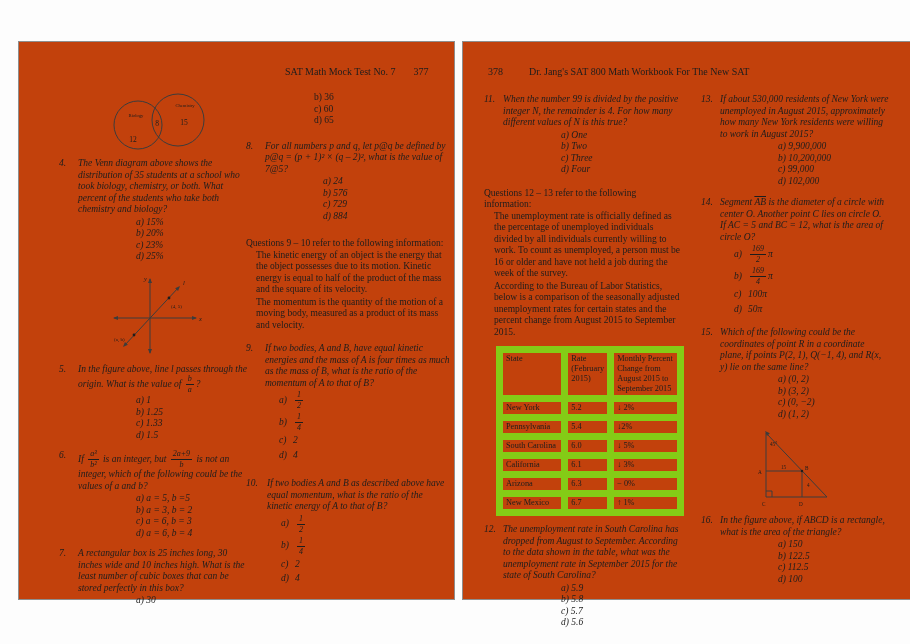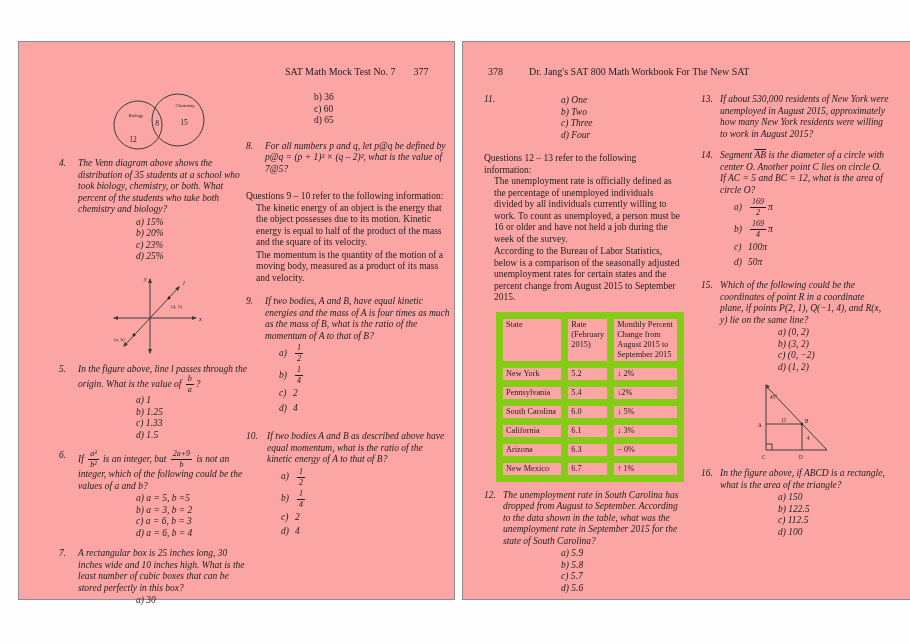--- a/index.html
+++ b/index.html
@@ -1,19 +1,19 @@
 <!DOCTYPE html>
 <html><head>
 <meta charset="utf-8">
 <style>
   * { box-sizing: border-box; }
   body { margin:0; background:#fff; }
   .canvas { position:relative; width:910px; height:644px; background:#fdfdfd;
             font-family:"Liberation Serif", serif; color:#1d1d1d; overflow:hidden; }
-  .page { position:absolute; background:#fca5a5; border:1px solid #8e8e8e; }
+  .page { position:absolute; background:#c2410c; border:1px solid #8e8e8e; }
   #page-left  { left:18px;  top:41px; width:437px; height:559px; }
   #page-right { left:462px; top:41px; width:467px; height:559px; }
 
   .pg-header { position:absolute; top:24px; font-size:10px; white-space:nowrap; }
   #page-left  .pg-header { left:266px; }
   #page-right .pg-header { left:25px; }
   .hdr-gap-l { margin-left:18px; }
   .hdr-gap-r { margin-left:26px; }
 
   .col { position:absolute; font-size:9.5px; line-height:11.5px; }
@@ -156,20 +156,26 @@
       <div class="opts-cont">
         <div class="opt">b)  36</div>
         <div class="opt">c)  60</div>
         <div class="opt">d)  65</div>
       </div>
 
       <div class="q">
         <span class="qnum">8.</span>
         <div class="qbody">
           <span>For all numbers p and q, let p@q be defined by p@q = (p + 1)² × (q – 2)², what is the value of 7@5?</span>
+          <div class="opts">
+            <div class="opt">a) 24</div>
+            <div class="opt">b) 576</div>
+            <div class="opt">c)  729</div>
+            <div class="opt">d) 884</div>
+          </div>
         </div>
       </div>
 
       <div class="infoblock" style="margin-top:16px;">
         <div>Questions 9 – 10  refer to the following information:</div>
         <div class="info-par">The kinetic energy of an object is the energy that the object possesses due to its motion. Kinetic energy is equal to half of the product of the mass and the square of its velocity.</div>
         <div class="info-par">The momentum is the quantity of the motion of a moving body, measured as a product of its mass and velocity.</div>
       </div>
 
       <div class="q" style="margin-top:12px;">
@@ -239,20 +245,21 @@
   <div class="page" id="page-right">
     <div class="pg-header">
       <span>378</span><span class="hdr-gap-r">Dr. Jang's SAT 800 Math Workbook For The New SAT</span>
     </div>
 
     <div class="col" id="r-col1">
 
       <div class="q">
         <span class="qnum">11.</span>
         <div class="qbody">
+          <span>When the number 99 is divided by the positive integer N, the remainder is 4. For how many different values of N is this true?</span>
           <div class="opts">
             <div class="opt">a)  One</div>
             <div class="opt">b)  Two</div>
             <div class="opt">c)  Three</div>
             <div class="opt">d)  Four</div>
           </div>
         </div>
       </div>
 
       <div class="infoblock" style="margin-top:12px;">
@@ -314,20 +321,26 @@
         </div>
       </div>
     </div>
 
     <div class="col" id="r-col2">
 
       <div class="q">
         <span class="qnum">13.</span>
         <div class="qbody">
           <span>If about 530,000 residents of New York were unemployed in August 2015, approximately how many New York residents were willing to work in August 2015?</span>
+          <div class="opts">
+            <div class="opt">a)  9,900,000</div>
+            <div class="opt">b)  10,200,000</div>
+            <div class="opt">c)  99,000</div>
+            <div class="opt">d)  102,000</div>
+          </div>
         </div>
       </div>
 
       <div class="q" style="margin-top:10px;">
         <span class="qnum">14.</span>
         <div class="qbody">
           <span>Segment </span><span class="overline">AB</span><span> is the diameter of a circle with center O.  Another point C lies on circle O. If AC = 5 and BC = 12, what is the area of circle O?</span>
           <div class="opts">
             <div class="fopt">
                 <span class="flabel">a)</span>

